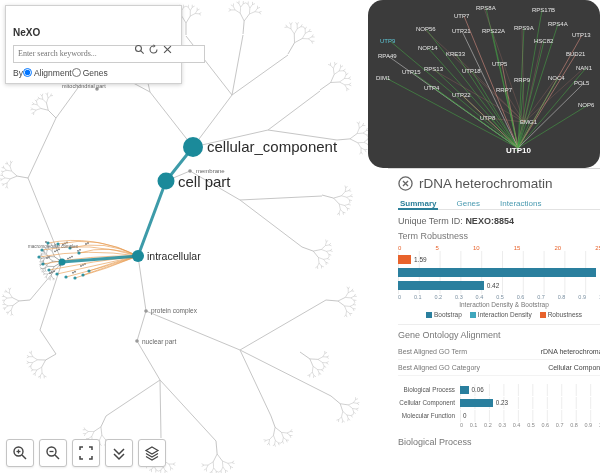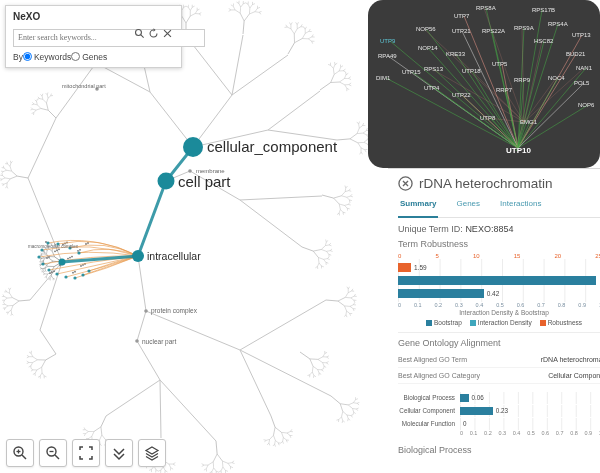--- a/index.html
+++ b/index.html
@@ -2,21 +2,21 @@
 <html><head>
 <meta charset="utf-8">
 <style>
   html,body{margin:0;padding:0;background:#e9e9e9;font-family:"Liberation Sans",sans-serif;}
   #app{position:relative;width:600px;height:473px;overflow:hidden;background:#fff;}
   svg text{font-family:"Liberation Sans",sans-serif;}
 
   
   #tree-panel{position:absolute;left:0;top:0;width:368px;height:473px;background:#ffffff;overflow:hidden;}
   #search-card{position:absolute;left:5px;top:5px;width:162px;background:#fff;border:1px solid #d0d0d0;
-    box-shadow:0 1px 4px rgba(0,0,0,.18);padding:5px 6px 5px 7px;}
+    box-shadow:0 1px 4px rgba(0,0,0,.18);padding:21px 6px 5px 7px;}
   #search-card .card-title{font-size:10px;font-weight:bold;color:#333;margin-bottom:4px;}
   .search-row{position:relative;}
   .search-row input{width:148px;height:16px;border:1px solid #ccc;font-size:8px;padding:0 38px 0 4px;
     color:#444;outline:none;box-sizing:content-box;font-family:Liberation Serif, serif;}
   .in-icons{position:absolute;right:2px;top:2px;display:flex;gap:3px;align-items:center;}
   .in-icons span{display:inline-flex;cursor:pointer;}
   .radio-row{display:flex;align-items:center;gap:0;margin-top:5px;font-size:8.5px;color:#444;}
   .radio-row label{display:flex;align-items:center;gap:2px;cursor:pointer;}
   .radio-row input{width:9px;height:9px;margin:0;}
   #zoom-toolbar{position:absolute;left:6px;bottom:6px;display:flex;gap:5px;}
@@ -26,24 +26,24 @@
   
   #network-panel{position:absolute;left:368px;top:0;width:232px;height:168px;background:#3b3b3b;overflow:hidden;border-radius:15px;}
 
   
   #detail-panel{position:absolute;left:388px;top:168px;width:232px;height:305px;background:#fff;
     box-sizing:border-box;padding:7px 10px 0 10px;overflow:hidden;border-top:1px solid #d8d8d8;}
   .detail-header{display:flex;align-items:center;gap:6px;margin-bottom:5px;}
   .detail-title{font-size:13.5px;color:#555;}
   .close-btn{display:inline-flex;cursor:pointer;}
   .tabs{display:flex;gap:16px;border-bottom:1px solid #e2e2e2;margin-bottom:6px;}
-  .tab{font-size:8px;color:#4a9ab0;padding:3px 2px 8px 2px;cursor:pointer;}
+  .tab{font-size:8px;color:#4a9ab0;padding:3px 2px 0 2px;cursor:pointer;}
   .tab.active{color:#2b7f99;font-weight:bold;border-bottom:2px solid #2b7f99;margin-bottom:-1px;}
   .uid{font-size:9px;color:#666;margin:3px 0 4px 0;}
-  .uid b{color:#444;font-weight:normal;}
+  .uid b{color:#444;font-weight:bold;}
   .section-h{font-size:9px;color:#777;margin:5px 0 4px 0;}
   .sep{border:none;border-top:1px solid #ededed;margin:6px 0 4px 0;}
   .go-row{display:flex;justify-content:space-between;align-items:center;font-size:7px;color:#777;
     padding:4px 0;border-bottom:1px solid #f3f3f3;}
   .go-row .v{color:#444;text-align:right;}
 </style>
 </head>
 <body>
 
 <div id="app">
@@ -885,21 +885,21 @@
             <svg width="11" height="11" viewBox="0 0 16 16">
                 <path d="M3 3 L13 13 M13 3 L3 13" stroke="#555" stroke-width="1.7"></path>
               </svg>
           </span>
         </span>
       </div>
       <div class="radio-row">
         <span>By</span>
         <label>
           <input type="radio" name="searchby" checked="" style="">
-          <span>Keywords</span>
+          <span>Alignment</span>
         </label>
         <label>
           <input type="radio" name="searchby" style="">
           <span>Genes</span>
         </label>
       </div>
     </div>
 
     <div id="zoom-toolbar">
       <div class="tool-btn">

